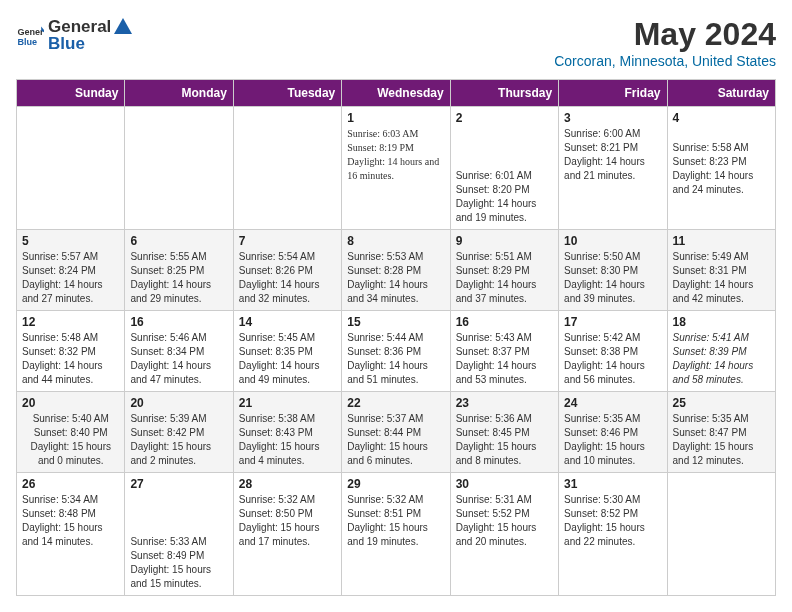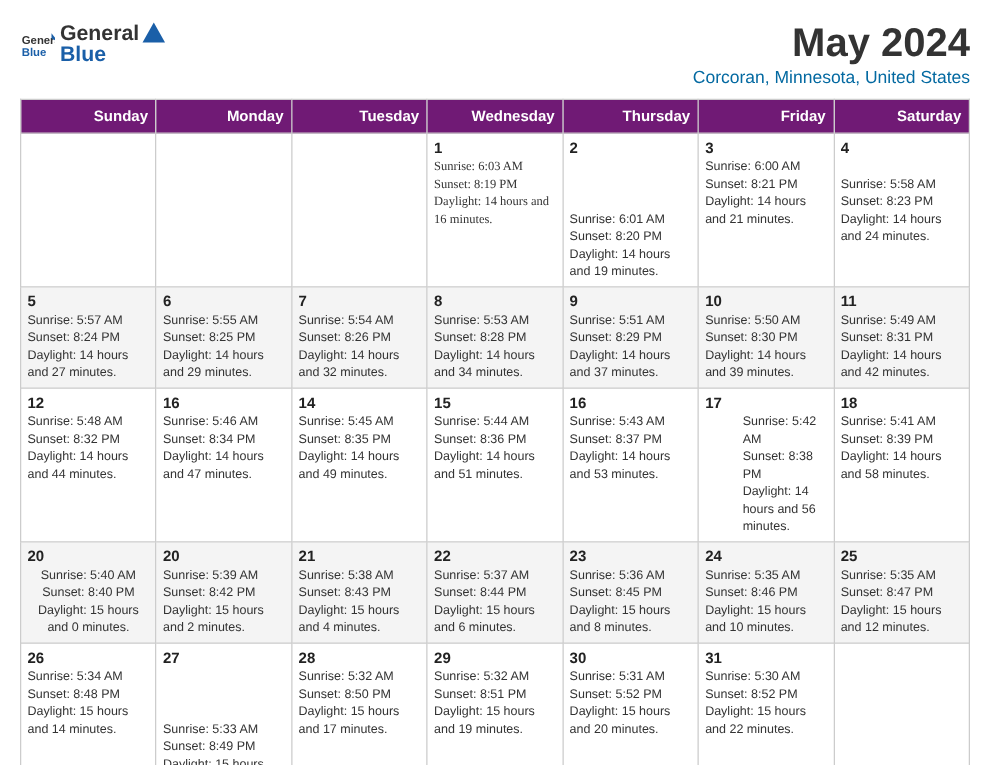--- a/index.html
+++ b/index.html
@@ -215,27 +215,27 @@
 Daylight: 14 hours and 51 minutes.</div>
         </td>
         <td>
           <div class="day-num">16</div>
           <div class="day-info" style="white-space: pre-line;">Sunrise: 5:43 AM
 Sunset: 8:37 PM
 Daylight: 14 hours and 53 minutes.</div>
         </td>
         <td>
           <div class="day-num">17</div>
-          <div class="day-info" style="white-space: pre-line; margin-left: 30px;">Sunrise: 5:42 AM
+          <div class="day-info" style="white-space: pre-line;">Sunrise: 5:42 AM
 Sunset: 8:38 PM
 Daylight: 14 hours and 56 minutes.</div>
         </td>
         <td>
           <div class="day-num">18</div>
-          <div class="day-info" style="white-space: pre-line;">Sunrise: 5:41 AM
+          <div class="day-info" style="white-space: pre-line; font-style: italic;">Sunrise: 5:41 AM
 Sunset: 8:39 PM
 Daylight: 14 hours and 58 minutes.</div>
         </td>
       </tr>
       <tr>
         <td>
           <div class="day-num">20</div>
           <div class="day-info" style="white-space: pre-line; text-align: center;">Sunrise: 5:40 AM
 Sunset: 8:40 PM
 Daylight: 15 hours and 0 minutes.</div>

